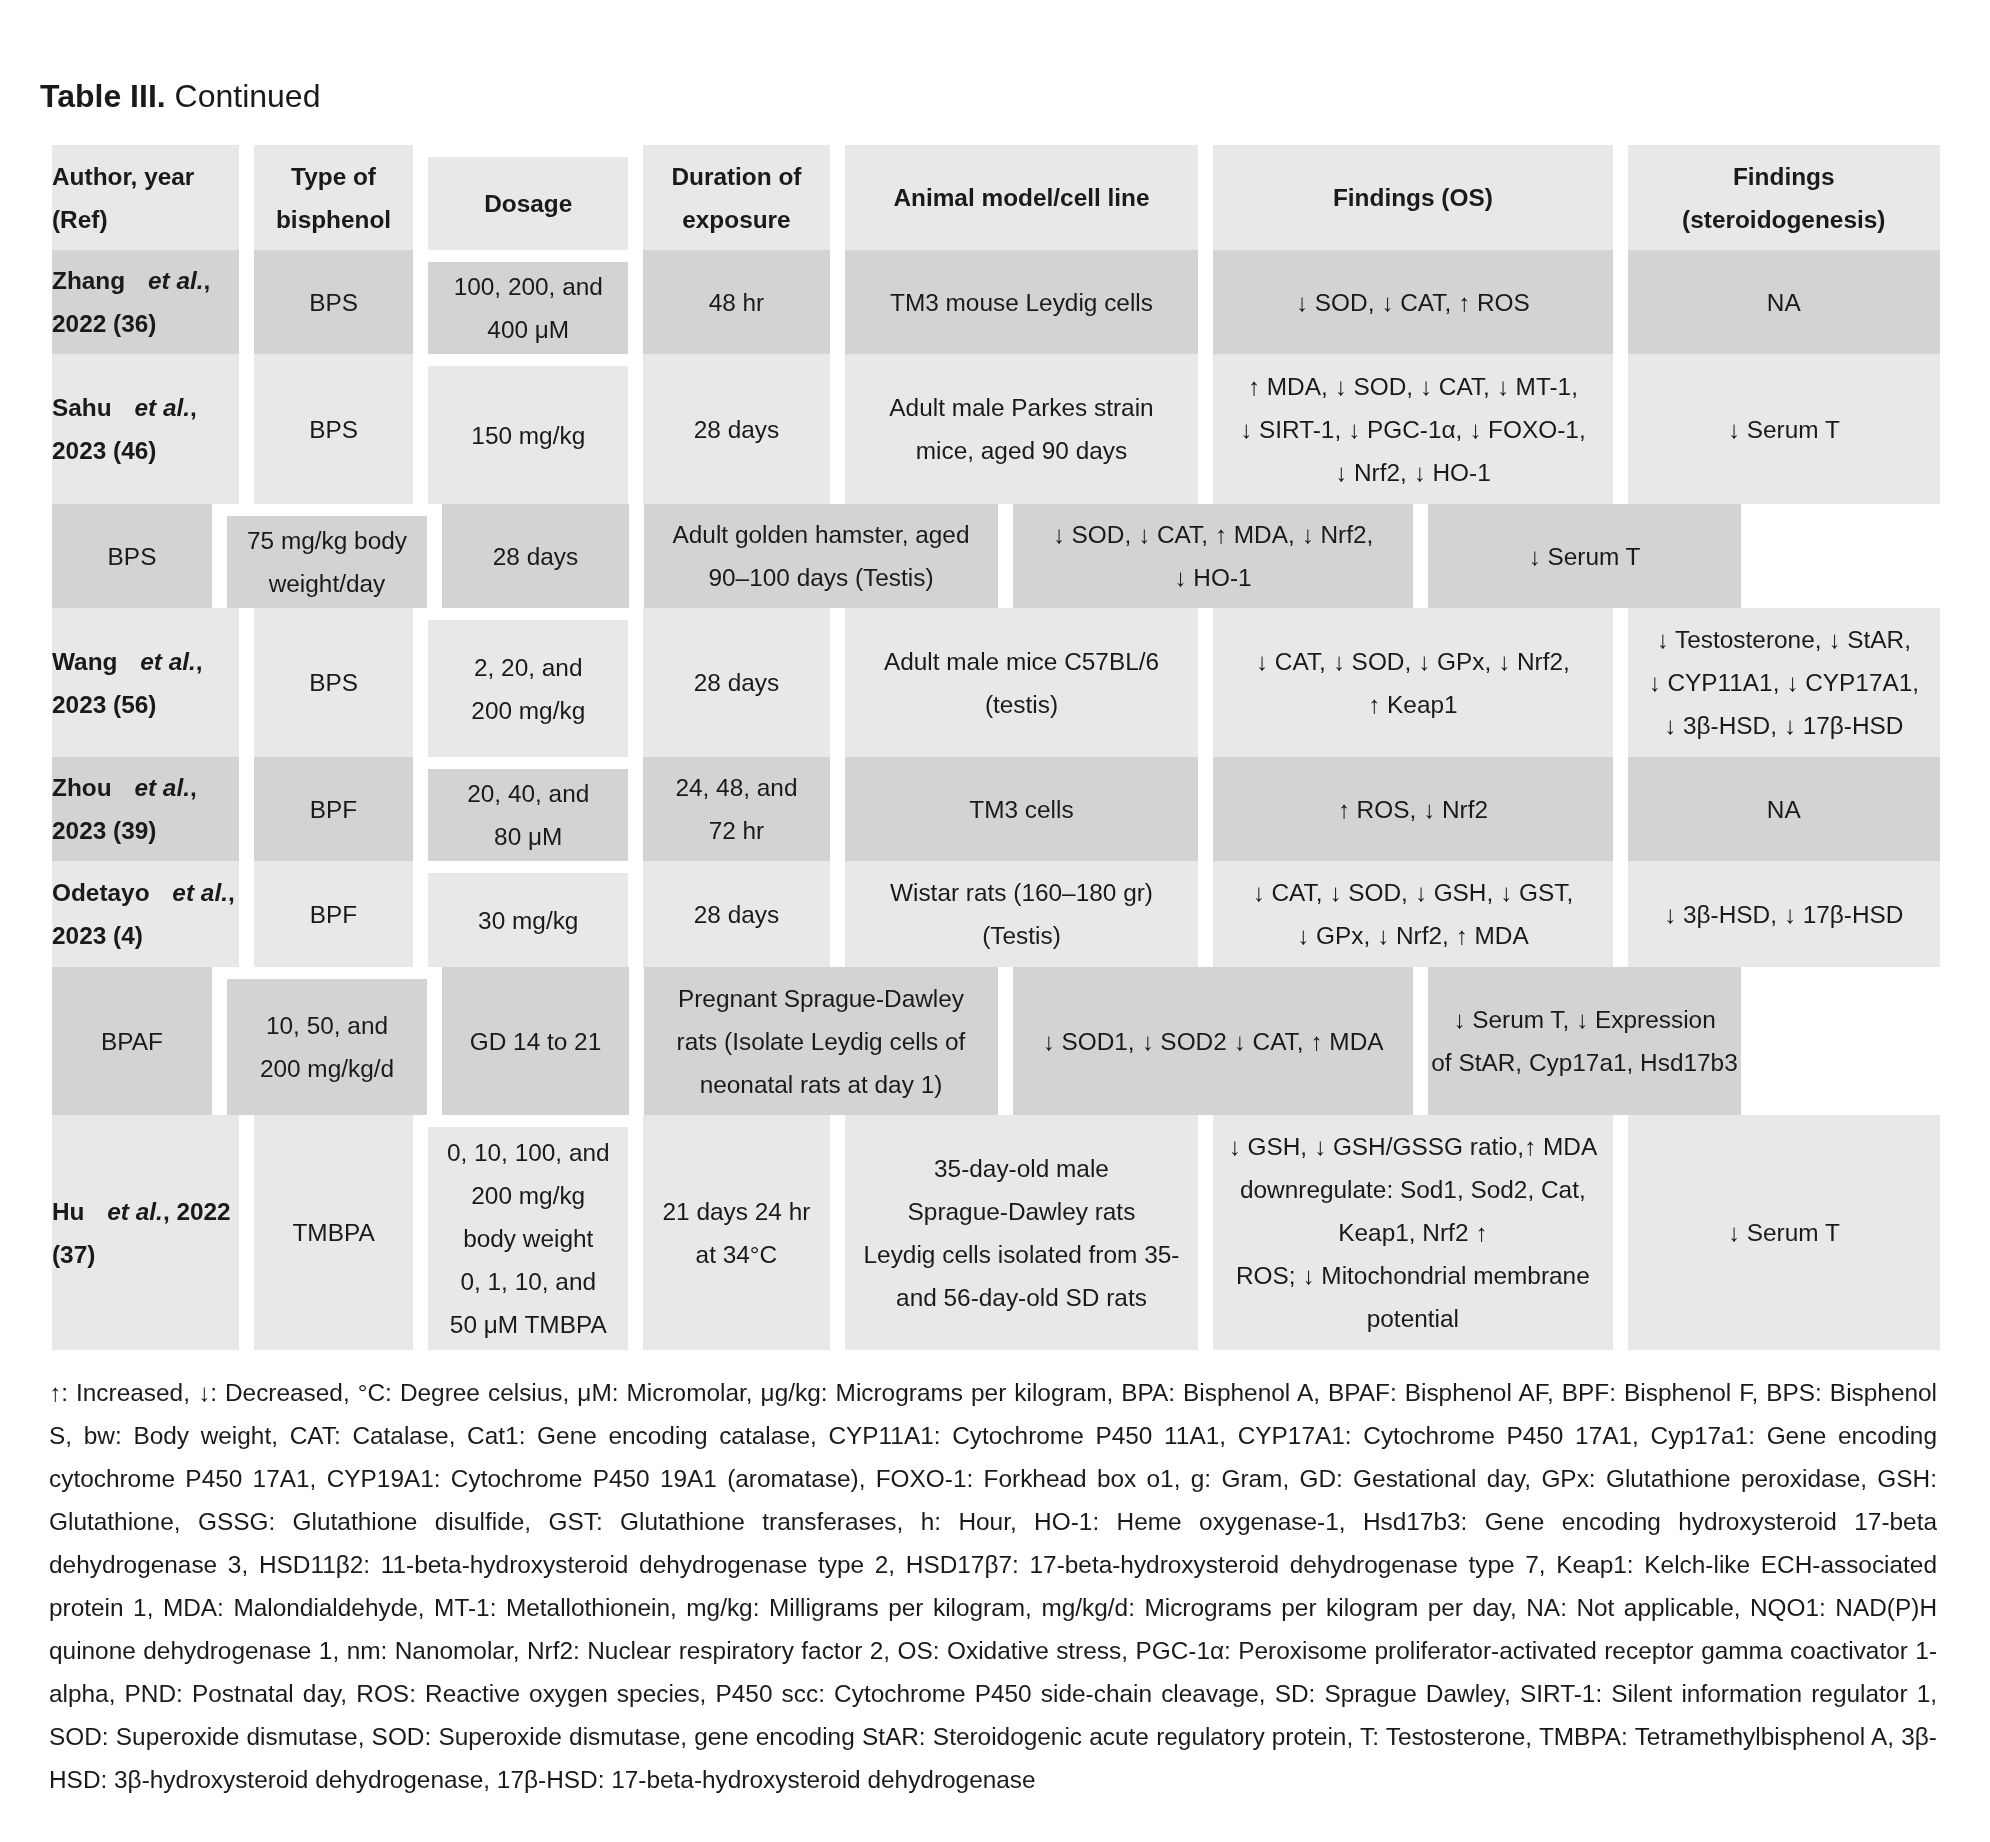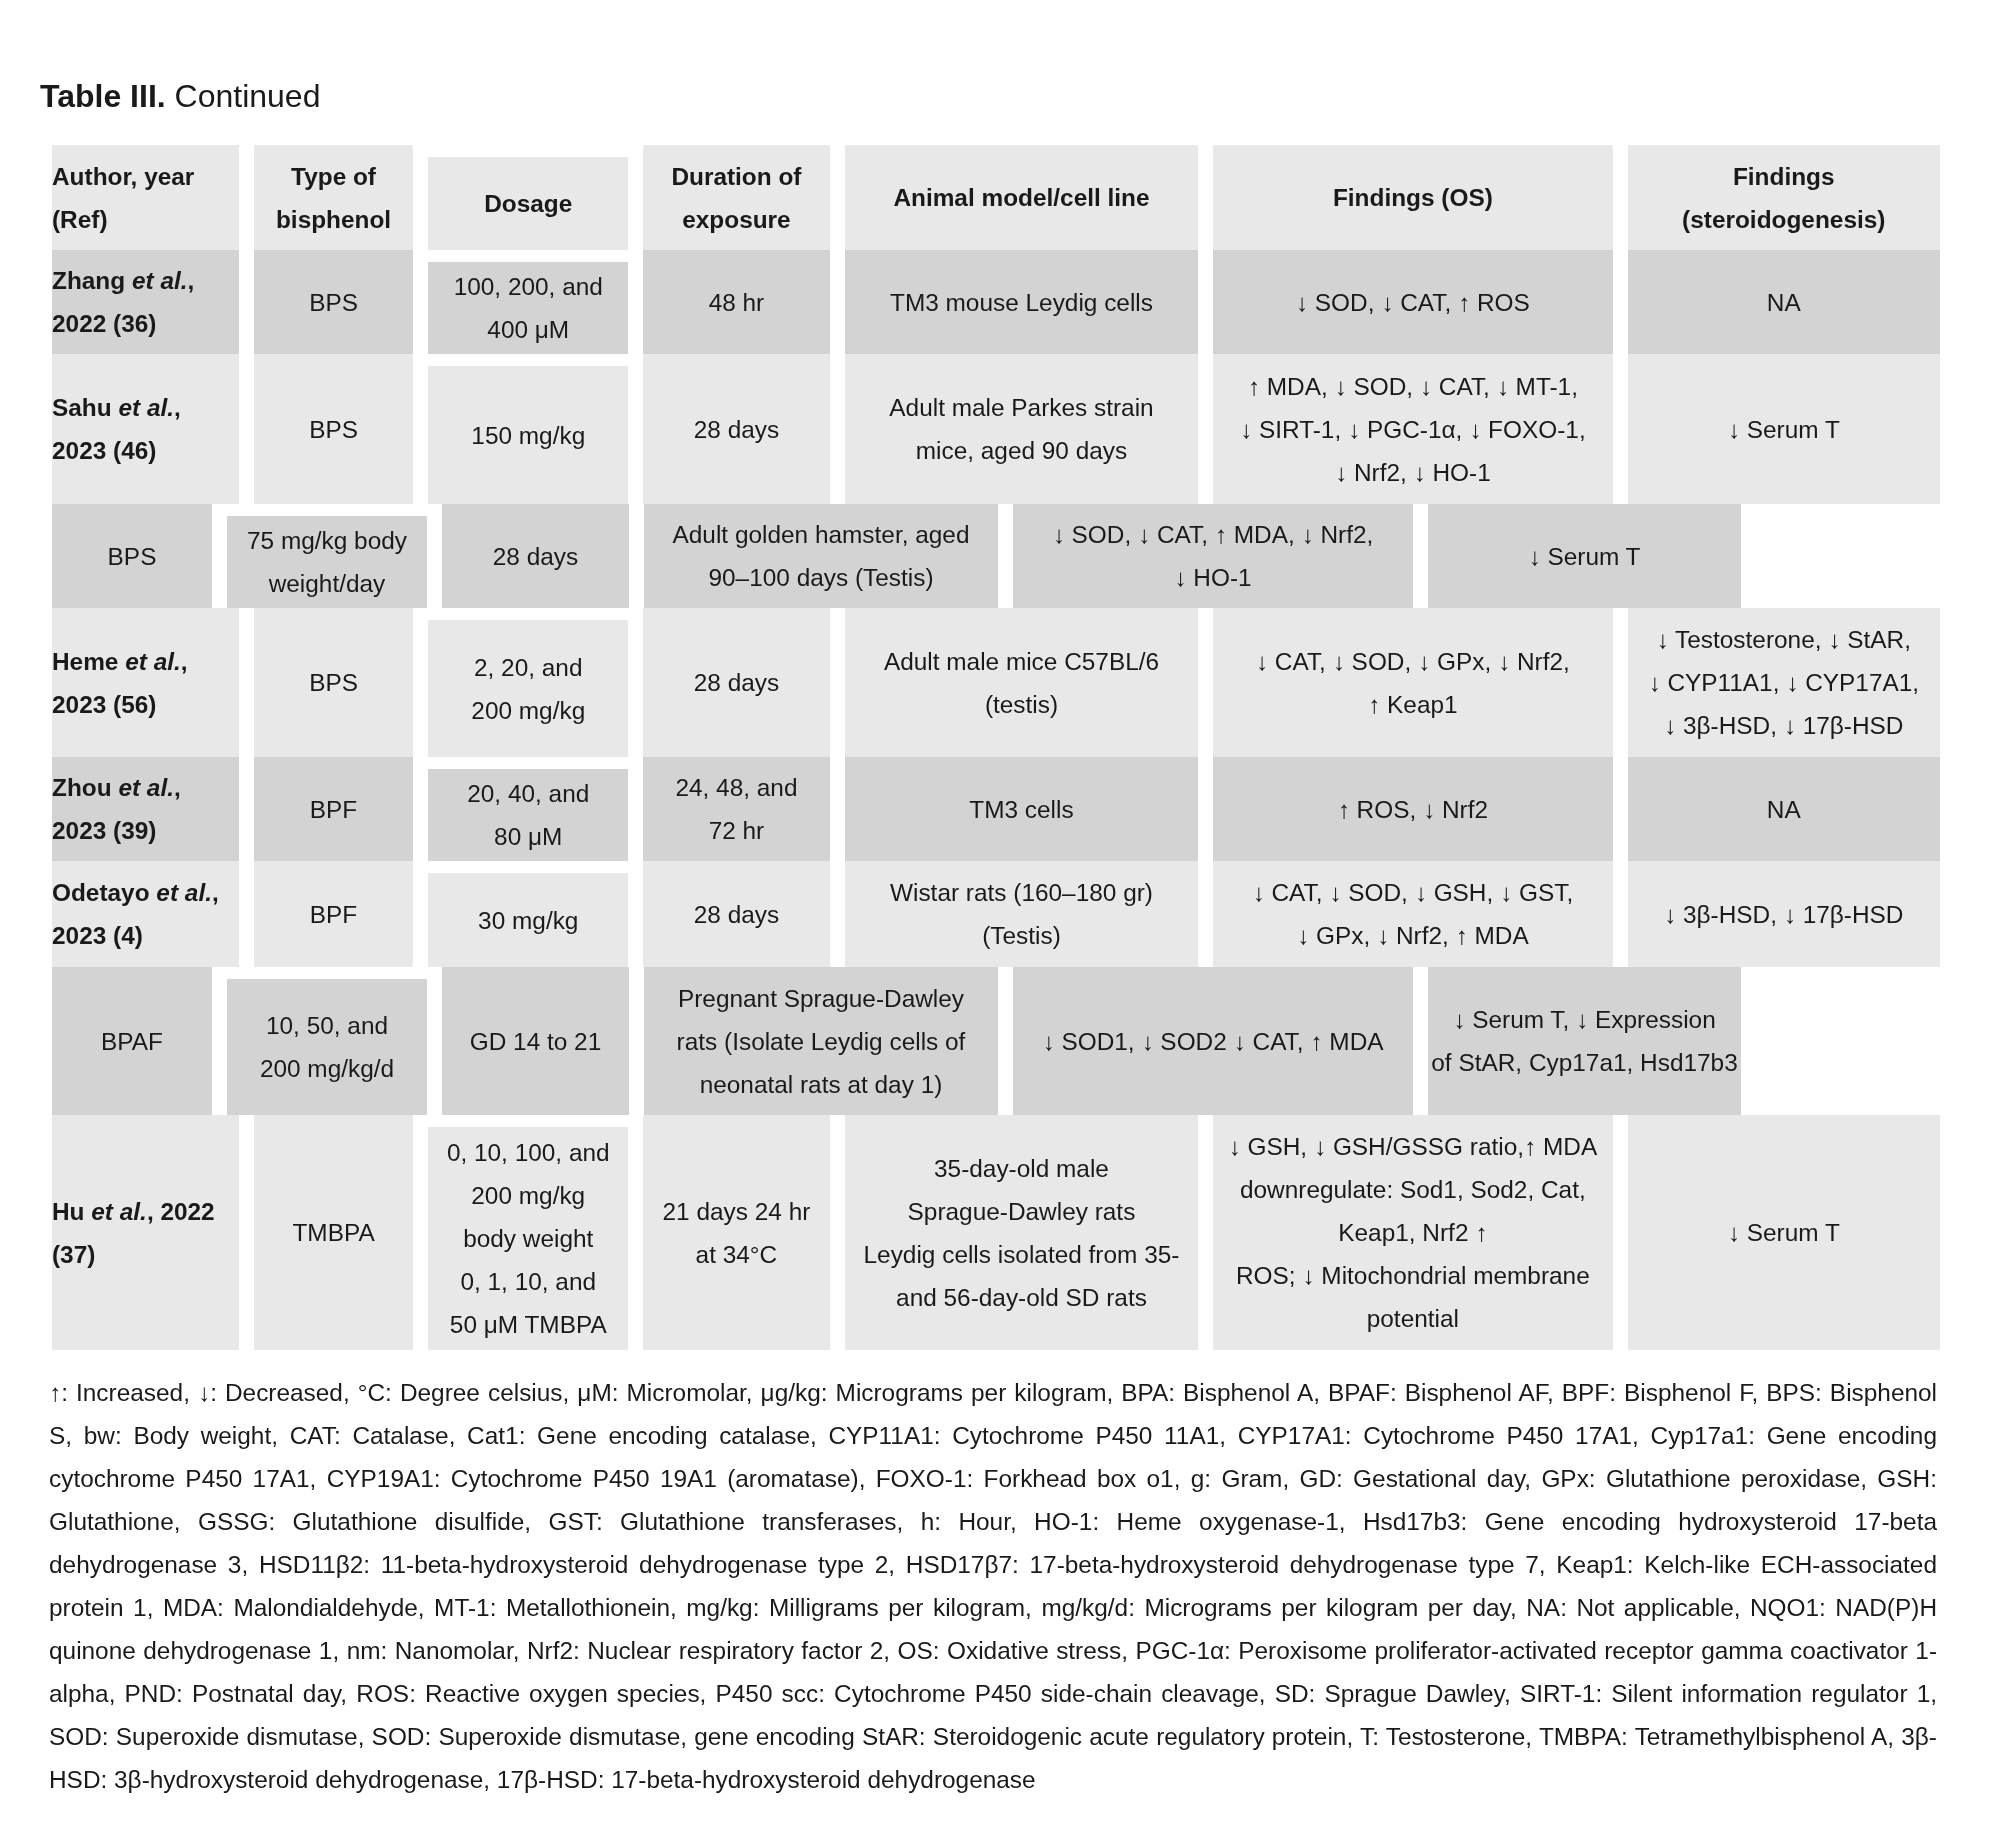--- a/index.html
+++ b/index.html
@@ -12,21 +12,21 @@
   .cell { box-sizing: border-box; display: flex; align-items: center; justify-content: center;
           text-align: center; font-size: 24.4px; line-height: 43px; white-space: pre-line;
           margin-right: 15px; padding: 0 2px; }
   .cell:last-child { margin-right: 0; }
   .cell.c0 { justify-content: flex-start; text-align: left; font-weight: bold; padding-left: 0; }
   .hdr .cell { font-weight: bold; background: #e8e8e8; }
   .light .cell { background: #e8e8e8; }
   .dark .cell { background: #d3d3d3; }
   .c0 { width: 187px; } .c1 { width: 160px; } .c2 { width: 200px; margin-top: 12px; } .c3 { width: 187px; }
   .c4 { width: 354px; } .c5 { width: 400px; } .c6 { width: 313px; }
-  .c0 i { font-style: italic; }
+  .c0 i { font-style: italic; padding-left: 16px; }
   .foot { position: absolute; left: 49px; top: 1371px; width: 1888px; font-size: 24.4px;
           line-height: 43px; text-align: justify; text-align-last: left; color: #1a1a1a; }
 </style>
 </head>
 <body>
 
 <div class="title"><b>Table III.</b><span> Continued</span></div>
 
 <div class="table">
   <div class="row hdr" style="height:105px">
@@ -72,21 +72,21 @@
         <div class="cell c2">75 mg/kg body
 weight/day</div>
         <div class="cell c3">28 days</div>
         <div class="cell c4">Adult golden hamster, aged
 90–100 days (Testis)</div>
         <div class="cell c5">↓ SOD, ↓ CAT, ↑ MDA, ↓ Nrf2,
 ↓ HO-1</div>
         <div class="cell c6">↓ Serum T</div>
       </div>
       <div class="row light" style="height: 149px;">
-        <div class="cell c0"><span style="white-space: pre-line;"><span>Heme</span><i> et al.</i><span>,
+        <div class="cell c0"><span style="white-space: pre-line;"><span>Wang</span><i> et al.</i><span>,
 2023 (56)</span></span></div>
         <div class="cell c1">BPS</div>
         <div class="cell c2">2, 20, and
 200 mg/kg</div>
         <div class="cell c3">28 days</div>
         <div class="cell c4">Adult male mice C57BL/6
 (testis)</div>
         <div class="cell c5">↓ CAT, ↓ SOD, ↓ GPx, ↓ Nrf2,
 ↑ Keap1</div>
         <div class="cell c6">↓ Testosterone, ↓ StAR,

